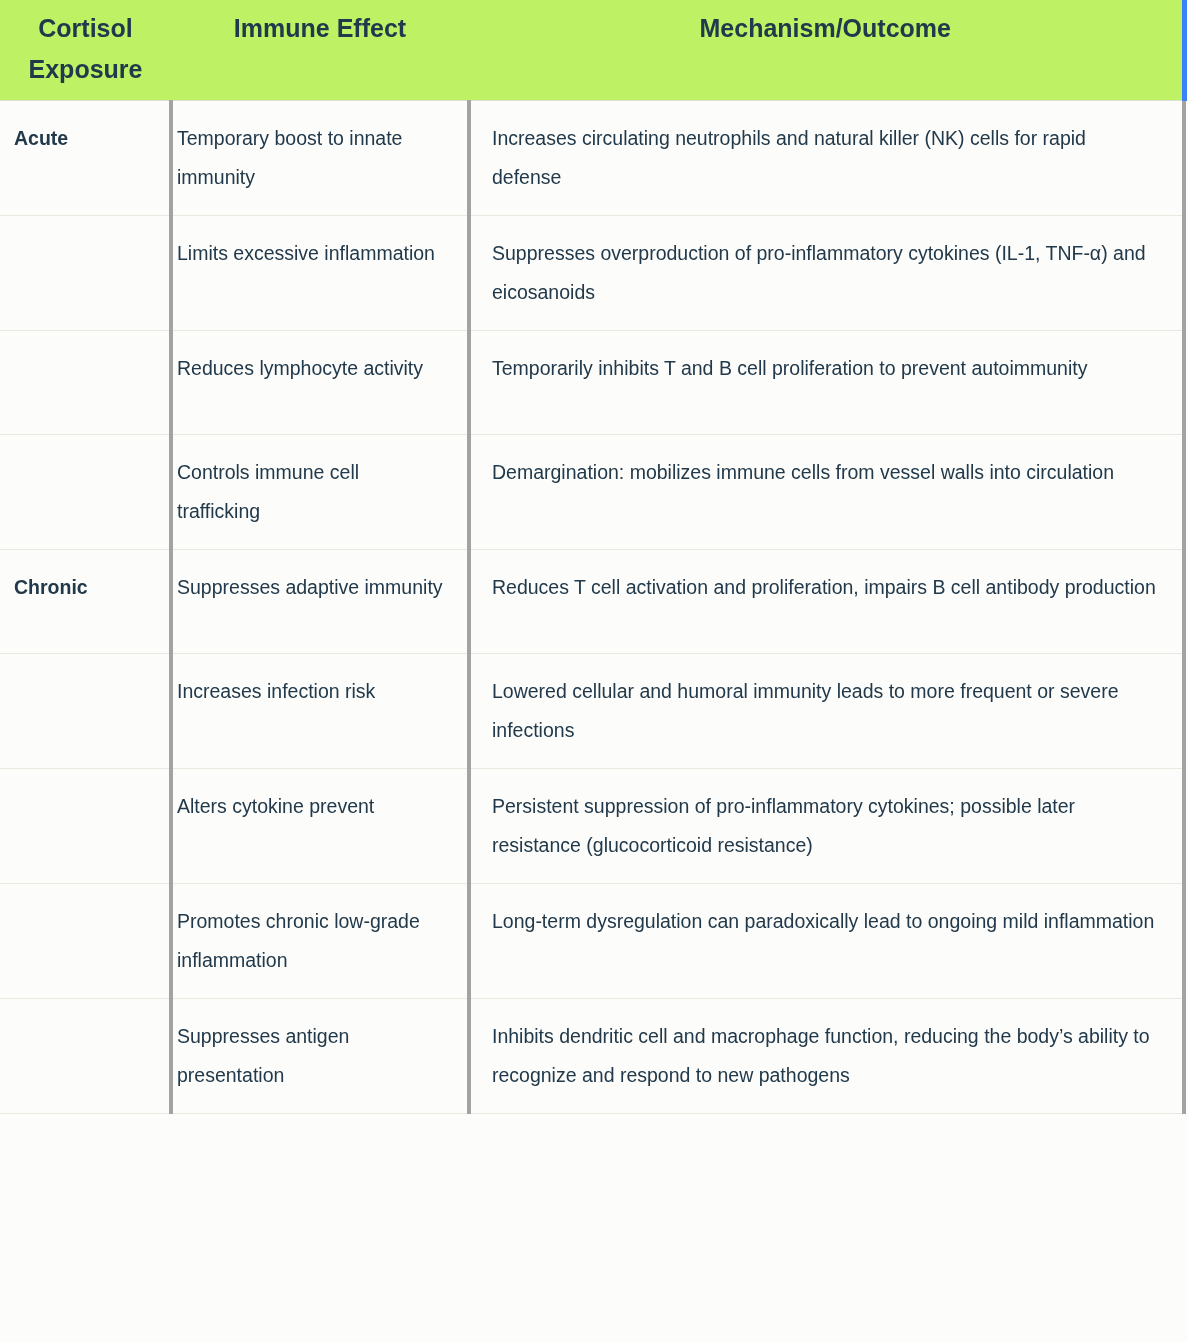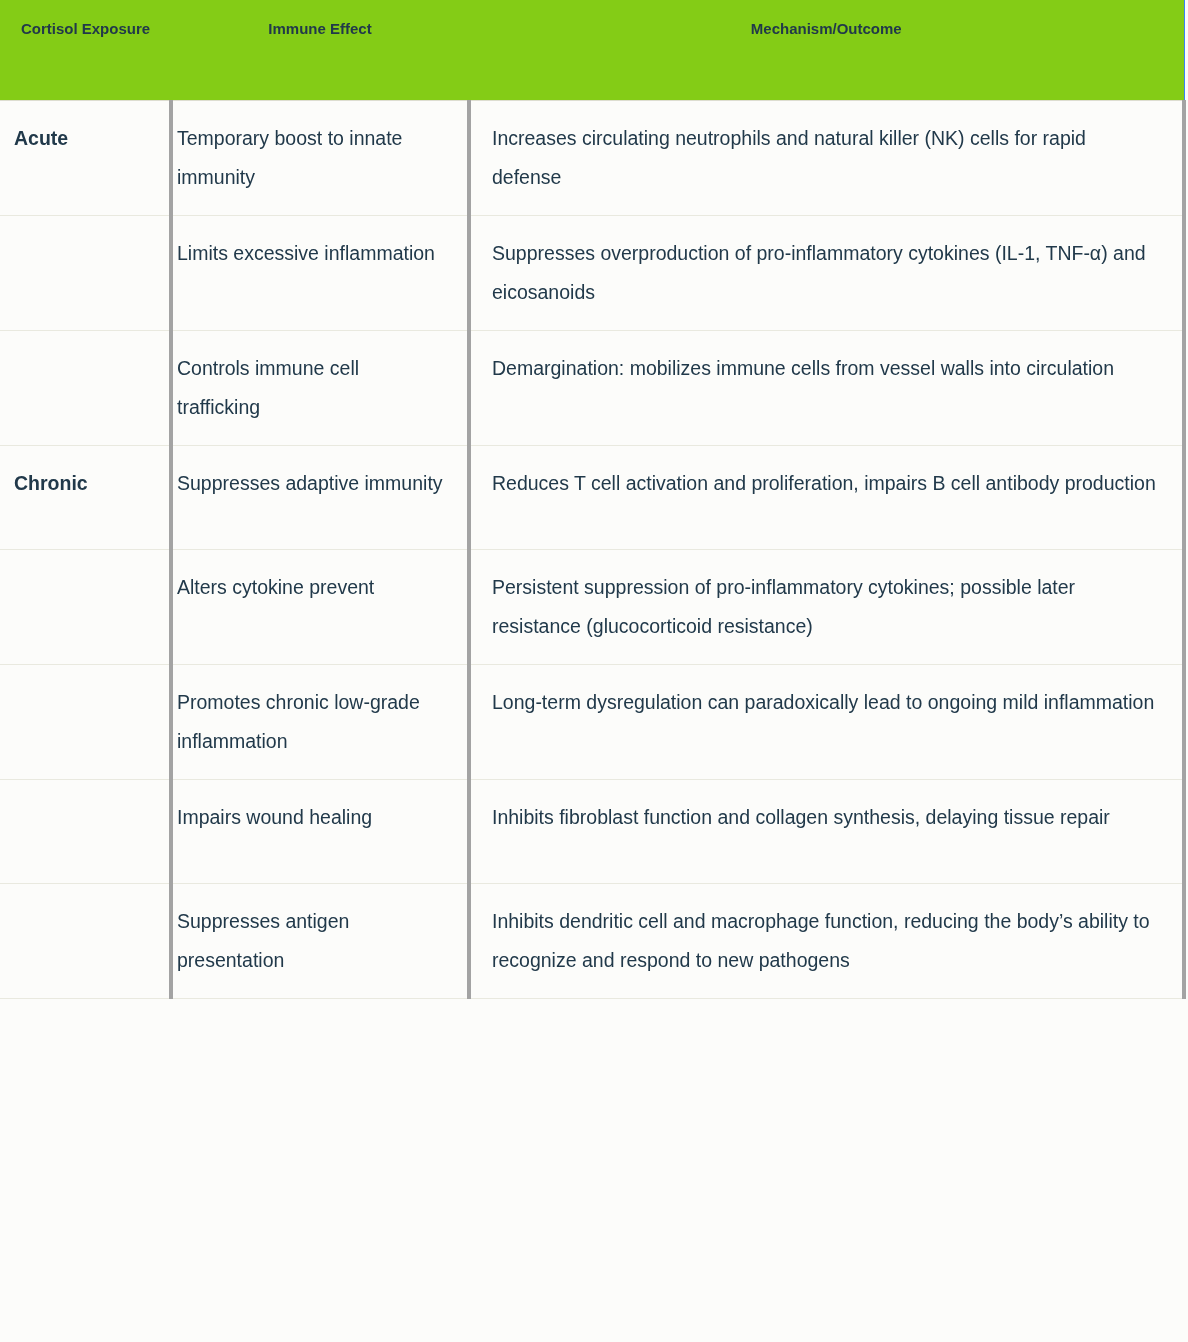--- a/index.html
+++ b/index.html
@@ -23,35 +23,35 @@
     margin: 0 0 0 0;
     border-collapse: collapse;
     table-layout: fixed;
     background: #fcfcfa;
   }
   col.c1 { width: 171px; }
   col.c2 { width: 298px; }
   col.c3 { width: 715px; }
 
   thead th {
-    background: #84cc16;
+    background: #bef264;
     border-bottom: 1px solid #ddddd0;
-    font-size: 15px;
+    font-size: 25px;
     font-weight: bold;
     color: #21394a;
     line-height: 41px;
     height: 100px;
     vertical-align: top;
     padding: 8px 22px 9px 22px;
     text-align: center;
     box-sizing: border-box;
     word-wrap: break-word;
   }
   thead th.h1 { padding-left: 10px; padding-right: 10px; }
-  thead th:last-child { border-right: 1px solid #3b82f6; }
+  thead th:last-child { border-right: 5px solid #3b82f6; }
 
   tbody td {
     border-top: 1px solid #e9e9df;
     border-right: 4px solid #a3a3a3;
     font-size: 19.5px;
     font-weight: normal;
     line-height: 39px;
     vertical-align: top;
     padding: 18px 22px 18px 22px;
     height: 104px;
@@ -100,43 +100,48 @@
           <td class="col-effect">Temporary boost to innate immunity</td>
           <td class="col-mech">Increases circulating neutrophils and natural killer (NK) cells for rapid defense</td>
         </tr>
         <tr>
           <td class="col-exposure"></td>
           <td class="col-effect">Limits excessive inflammation</td>
           <td class="col-mech">Suppresses overproduction of pro-inflammatory cytokines (IL-1, TNF-α) and eicosanoids</td>
         </tr>
         <tr>
           <td class="col-exposure"></td>
+          <td class="col-effect">Reduces lymphocyte activity</td>
+          <td class="col-mech">Temporarily inhibits T and B cell proliferation to prevent autoimmunity</td>
+        </tr>
+        <tr>
+          <td class="col-exposure"></td>
           <td class="col-effect">Controls immune cell trafficking</td>
           <td class="col-mech">Demargination: mobilizes immune cells from vessel walls into circulation</td>
         </tr>
         <tr>
           <td class="col-exposure">Chronic</td>
           <td class="col-effect">Suppresses adaptive immunity</td>
           <td class="col-mech">Reduces T cell activation and proliferation, impairs B cell antibody production</td>
+        </tr>
+        <tr>
+          <td class="col-exposure"></td>
+          <td class="col-effect">Increases infection risk</td>
+          <td class="col-mech">Lowered cellular and humoral immunity leads to more frequent or severe infections</td>
         </tr>
         <tr>
           <td class="col-exposure"></td>
           <td class="col-effect">Alters cytokine prevent</td>
           <td class="col-mech">Persistent suppression of pro-inflammatory cytokines; possible later resistance (glucocorticoid resistance)</td>
         </tr>
         <tr>
           <td class="col-exposure"></td>
           <td class="col-effect">Promotes chronic low-grade inflammation</td>
           <td class="col-mech">Long-term dysregulation can paradoxically lead to ongoing mild inflammation</td>
         </tr>
         <tr>
           <td class="col-exposure"></td>
-          <td class="col-effect">Impairs wound healing</td>
-          <td class="col-mech">Inhibits fibroblast function and collagen synthesis, delaying tissue repair</td>
-        </tr>
-        <tr>
-          <td class="col-exposure"></td>
           <td class="col-effect">Suppresses antigen presentation</td>
           <td class="col-mech">Inhibits dendritic cell and macrophage function, reducing the body’s ability to recognize and respond to new pathogens</td>
         </tr>
       </tbody>
   </table>
 </div>
 
 </body></html>

